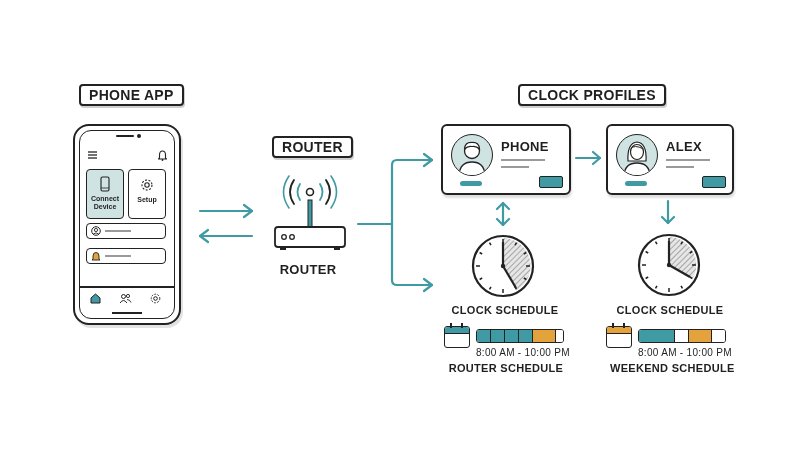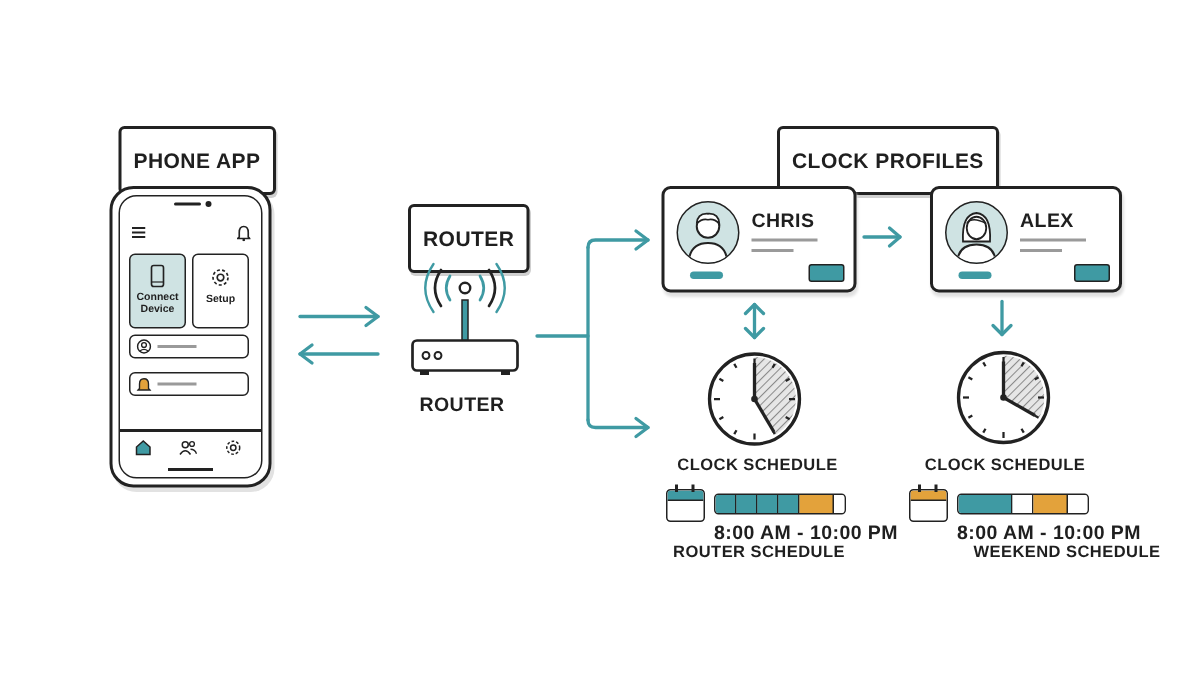--- a/index.html
+++ b/index.html
@@ -1,20 +1,20 @@
 <!DOCTYPE html>
 <html><head>
 <meta charset="utf-8">
 <style>
   html,body{margin:0;padding:0;}
   body{width:800px;height:450px;background:#ffffff;position:relative;overflow:hidden;font-family:"Liberation Sans",sans-serif;color:#1f1f1f;}
   .abs{position:absolute;}
-  .label-box{position:absolute;border:2px solid #222;border-radius:4px;background:#fff;box-shadow:1px 2px 0 #cfcfcf;font-size:14px;font-weight:600;letter-spacing:0.3px;padding:12px 8px;line-height:18px;white-space:nowrap;}
+  .label-box{position:absolute;border:2px solid #222;border-radius:4px;background:#fff;box-shadow:1px 2px 0 #cfcfcf;font-size:14px;font-weight:600;letter-spacing:0.3px;padding:0 8px;line-height:18px;white-space:nowrap;}
   .caption{position:absolute;font-size:11px;font-weight:600;letter-spacing:0.3px;text-align:center;white-space:nowrap;}
-  .small{font-size:13px;font-weight:700;}
+  .small{font-size:10px;font-weight:400;}
   
   .phone{position:absolute;left:73px;top:124px;width:104px;height:197px;border:2.5px solid #222;border-radius:16px;background:#fff;box-shadow:2px 3px 0 #e2e2e2;}
   .phone-inner{position:absolute;left:4px;top:4px;right:4px;bottom:4px;border:1.5px solid #222;border-radius:12px;}
   .tile{position:absolute;border:1.5px solid #222;border-radius:4px;background:#fff;font-size:7px;text-align:center;line-height:8px;font-weight:600;}
   .row{position:absolute;border:1.5px solid #222;border-radius:4px;background:#fff;}
   .card{position:absolute;border:2px solid #222;border-radius:6px;background:#fff;box-shadow:1px 3px 2px #e0e0e0;}
   .avatar{position:absolute;width:40px;height:40px;border:1.5px solid #222;border-radius:50%;background:#cfe3e3;overflow:hidden;}
   .name{position:absolute;font-size:13px;font-weight:600;letter-spacing:0.3px;}
   .line{position:absolute;height:1.5px;background:#9a9a9a;}
   .pill{position:absolute;height:5px;border-radius:3px;background:#3f9aa3;}
@@ -147,28 +147,28 @@
 <div class="label-box" style="left:518px;top:84px;">CLOCK PROFILES</div>
 
 <div class="card" style="left:441px;top:124px;width:126px;height:67px;">
   <div class="avatar" style="left:8px;top:8px;">
     <svg width="40" height="40">
       <circle cx="20" cy="16" r="7.5" fill="#fff" stroke="#222" stroke-width="1.3"></circle>
       <path d="M12.5,14 Q13,7 20,7.5 Q27,7 27.5,14 Q24,10.5 20,11.5 Q16,10.5 12.5,14" fill="#fff" stroke="#222" stroke-width="1.2"></path>
       <path d="M7,40 Q8,27 20,27 Q32,27 33,40" fill="#fff" stroke="#222" stroke-width="1.3"></path>
     </svg>
   </div>
-  <div class="name" style="left:58px;top:13px;">CHRIS</div>
+  <div class="name" style="left:58px;top:13px;">PHONE</div>
   <div class="line" style="left:58px;top:33px;width:44px;"></div>
   <div class="line" style="left:58px;top:40px;width:28px;"></div>
   <div class="pill" style="left:17px;top:55px;width:22px;"></div>
   <div class="btn" style="left:96px;top:50px;"></div>
 </div>
 
-<div class="card" style="left:606px;top:124px;width:124px;height:67px;margin-left:14px;">
+<div class="card" style="left:606px;top:124px;width:124px;height:67px;">
   <div class="avatar" style="left:8px;top:8px;">
     <svg width="40" height="40">
       <path d="M11,26 Q10,8 20,7 Q30,8 29,26 Z" fill="#fff" stroke="#222" stroke-width="1.2"></path>
       <ellipse cx="20" cy="17" rx="6.5" ry="7.5" fill="#fff" stroke="#222" stroke-width="1.2"></ellipse>
       <path d="M13.5,14 Q17,9 26.5,14" fill="none" stroke="#222" stroke-width="1"></path>
       <path d="M7,40 Q8,28 20,28 Q32,28 33,40" fill="#fff" stroke="#222" stroke-width="1.3"></path>
     </svg>
   </div>
   <div class="name" style="left:58px;top:13px;">ALEX</div>
   <div class="line" style="left:58px;top:33px;width:44px;"></div>
@@ -249,13 +249,13 @@
 </div>
 <div class="abs" style="left:612px;top:323px;width:1.5px;height:5px;background:#222;"></div>
 <div class="abs" style="left:623px;top:323px;width:1.5px;height:5px;background:#222;"></div>
 <div class="bar" style="left:638px;top:329px;width:86px;">
   <div class="seg" style="width:35px;background:#3f9aa3;"></div>
   <div class="seg" style="width:13px;background:#fff;"></div>
   <div class="seg" style="width:22px;background:#e3a23b;"></div>
   <div class="seg" style="flex:1;background:#fff;"></div>
 </div>
 <div class="caption small" style="left:638px;top:347px;width:90px;">8:00 AM - 10:00 PM</div>
-<div class="caption" style="left:610px;top:362px;width:120px;margin-left:39px;">WEEKEND SCHEDULE</div>
+<div class="caption" style="left:610px;top:362px;width:120px;">WEEKEND SCHEDULE</div>
 
 </body></html>

